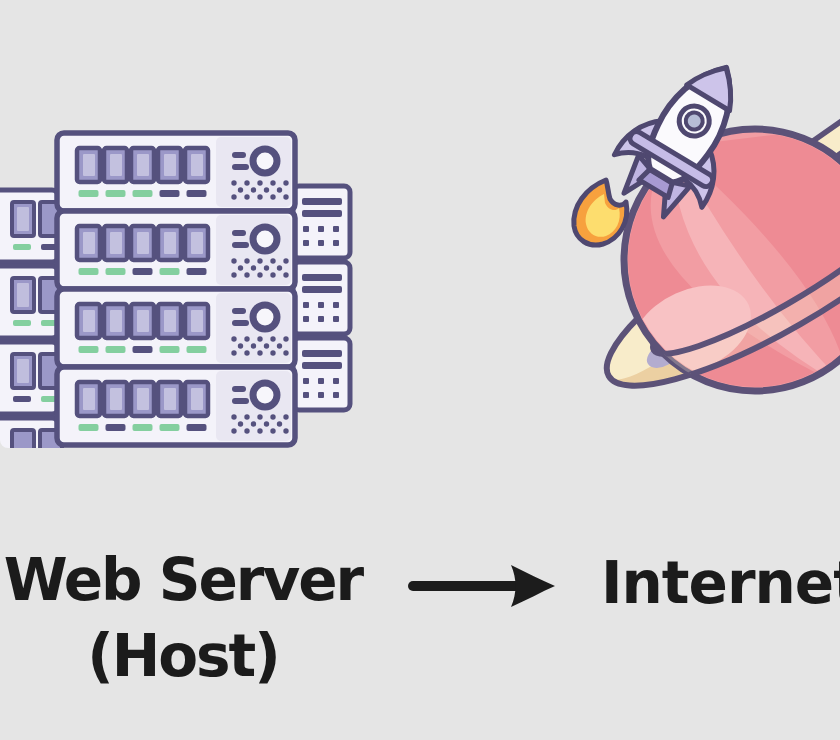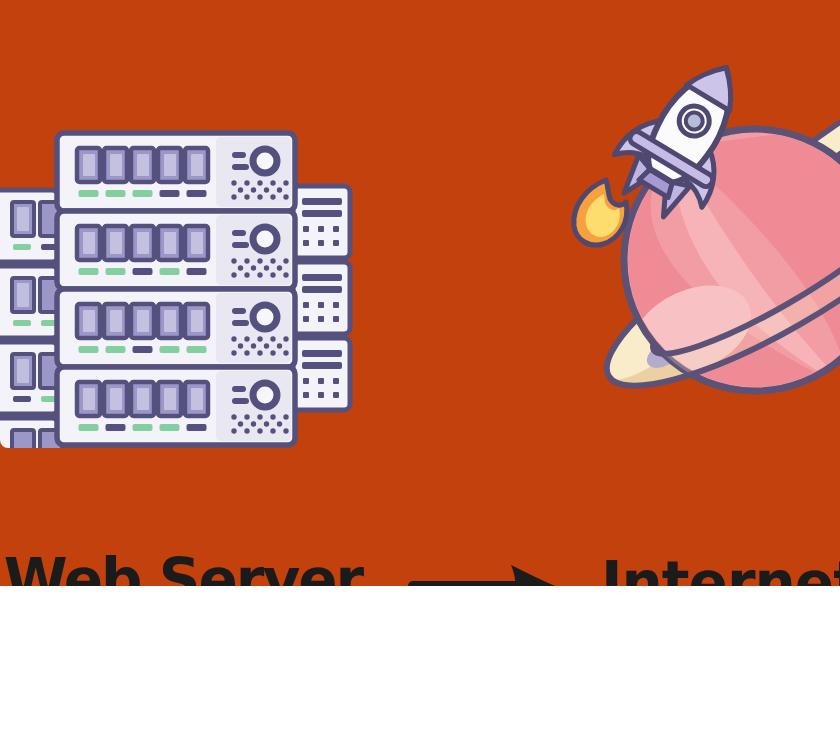--- a/index.html
+++ b/index.html
@@ -1,21 +1,21 @@
 <!DOCTYPE html>
 <html><head>
 <meta charset="utf-8">
 <style>
   html, body { margin: 0; padding: 0; }
   .canvas {
     position: relative;
     width: 840px;
-    height: 586px;
+    height: 740px;
     overflow: hidden;
-    background: #c2410c;
+    background: #e5e5e5;
     font-family: "DejaVu Sans", "Liberation Sans", sans-serif;
   }
   .canvas svg.illus {
     position: absolute;
     left: 0; top: 0;
     width: 840px; height: 740px;
     display: block;
   }
   .label {
     position: absolute;
@@ -384,17 +384,18 @@
     </g>
 
     <g>
       <path d="M 413,586 L 516,586" stroke="#1c1c1c" stroke-width="10" fill="none"></path>
       <path d="M 511,565 C 527,573 541,580 555,586 C 541,592 527,600 511,607 C 517,593 517,579 511,565 Z" fill="#1c1c1c"></path>
     </g>
   </svg>
 
   <div class="label label-webserver">
     <div>Web Server</div>
+    <div>(Host)</div>
   </div>
 
   <div class="label label-internet">Internet</div>
 
 </div>
 
 </body></html>

